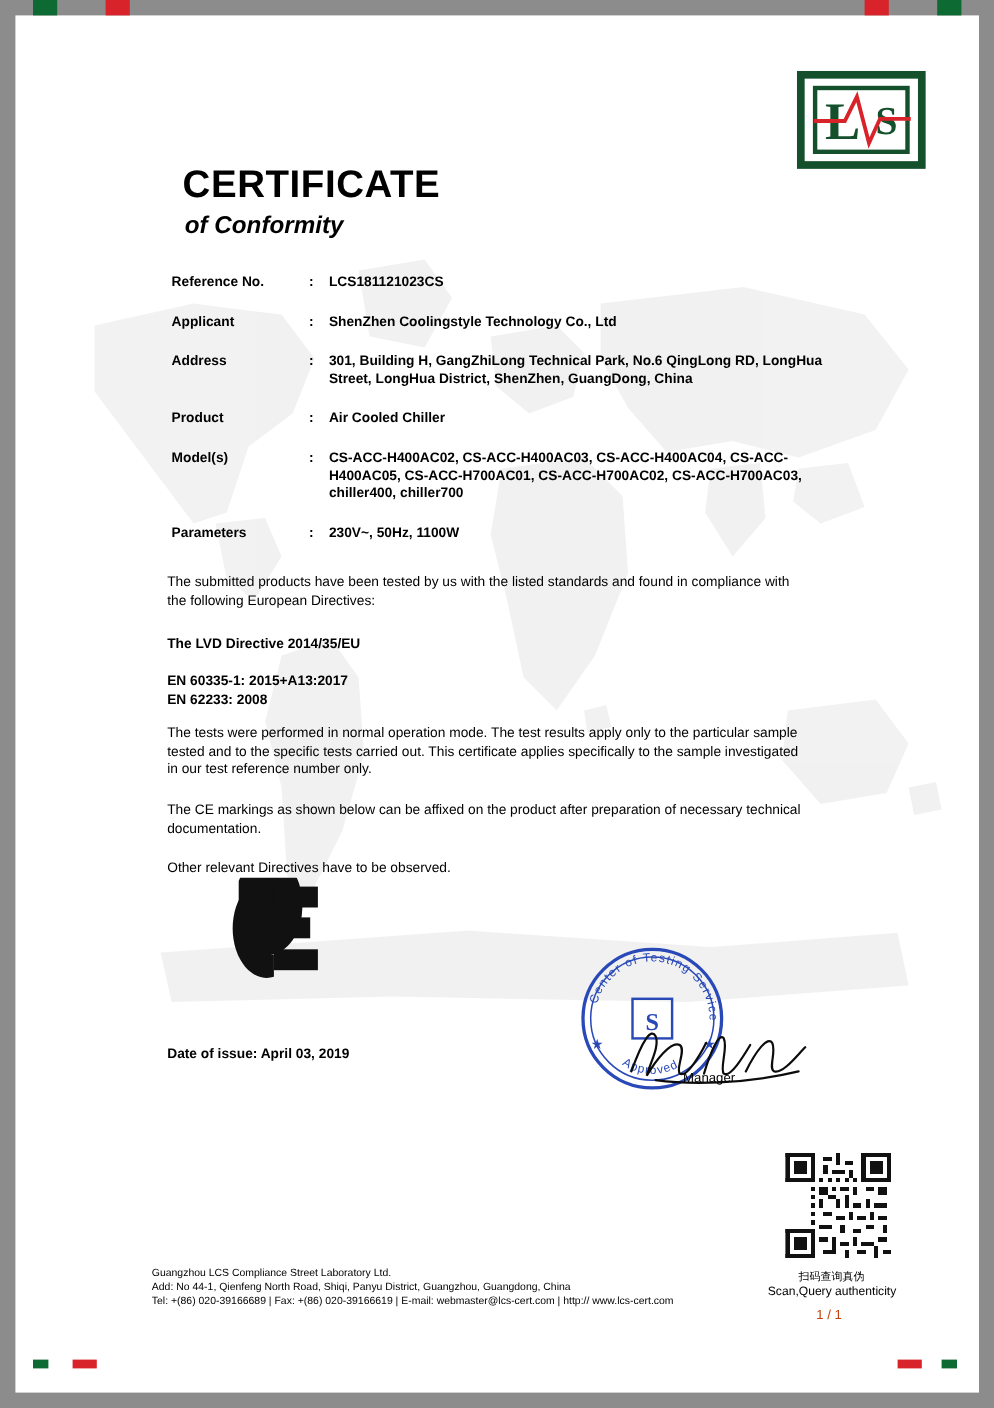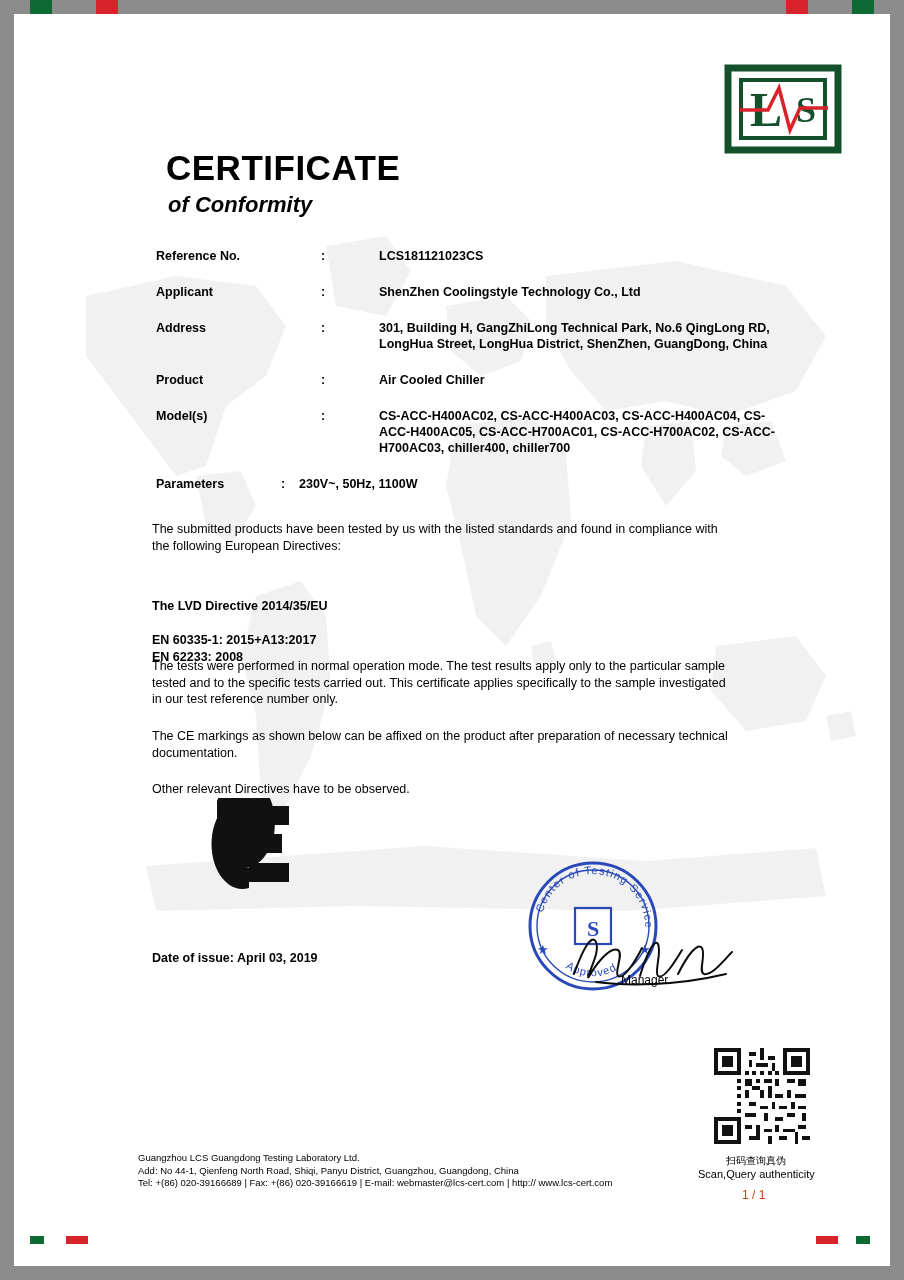--- a/index.html
+++ b/index.html
@@ -116,39 +116,38 @@
     flex: 0 0 18px;
     font-size: 12.5px;
     font-weight: bold;
   }
   .row .value {
     flex: 1;
     font-size: 12.5px;
     font-weight: bold;
     color: #000;
   }
-  .row.tall { margin-bottom: 20px; gap: 40px; }
+  .row.tall { margin-bottom: 20px; }
 
   
   .body-text {
     position: absolute;
     left: 126px;
     width: 586px;
     font-size: 12.5px;
     line-height: 16.5px;
     color: #000;
   }
   .bold-line {
     position: absolute;
     left: 126px;
     font-size: 12.5px;
     font-weight: bold;
     line-height: 17px;
     color: #000;
-    margin-top: 21px;
   }
 
   
   .ce-mark {
     position: absolute;
     left: 128px;
     top: 772px;
     width: 165px;
     height: 92px;
   }
@@ -452,19 +451,19 @@
         <rect x="17" y="23" width="2" height="1"></rect>
           <rect x="21" y="22" width="1" height="3"></rect>
         <rect x="23" y="23" width="2" height="1"></rect>
       </g>
     </svg>
     <div class="qr-cap-cn">扫码查询真伪</div>
     <div class="qr-cap-en">Scan,Query authenticity</div>
     <div class="page-num">1 / 1</div>
 
     <div class="footer">
-      <div>Guangzhou LCS Guangdong Testing Laboratory Ltd.</div>
+      <div>Guangzhou LCS Compliance Street Laboratory Ltd.</div>
       <div>Add: No 44-1, Qienfeng North Road, Shiqi, Panyu District, Guangzhou, Guangdong, China</div>
       <div>Tel: +(86) 020-39166689 | Fax: +(86) 020-39166619 | E-mail: webmaster@lcs-cert.com | http:// www.lcs-cert.com</div>
     </div>
 
   </div>
 </div>
 
 </body></html>

